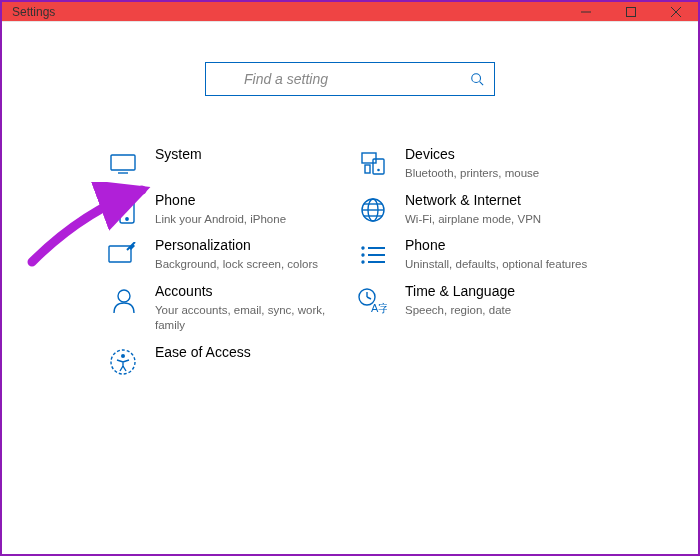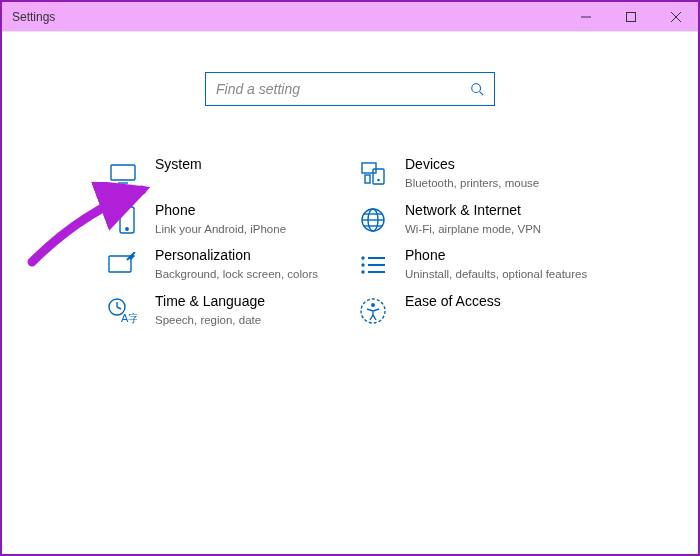--- a/index.html
+++ b/index.html
@@ -6,22 +6,22 @@
     body {
       font-family: 'Segoe UI', Tahoma, sans-serif;
       background: #fff;
       width: 700px;
       height: 556px;
       overflow: hidden;
       border: 2px solid #8c1bb5;
       position: relative;
     }
     .titlebar {
-      height: 30px;
-      background: #f0abfc;
+      height: 20px;
+      background: #ef4444;
       border-bottom: 1px solid #e5e5e5;
       display: flex;
       align-items: center;
       justify-content: space-between;
       padding: 0 0 0 10px;
       font-size: 12px;
       color: #333;
     }
     .titlebar-title { font-weight: 400; }
     .window-controls { display: flex; height: 100%; }
@@ -52,20 +52,21 @@
       margin-bottom: 50px;
     }
     .search-input {
       flex: 1;
       border: none;
       outline: none;
       font-size: 14px;
       color: #000000;
       font-style: italic;
       background: transparent;
+      margin-left: 28px;
     }
     .search-input::placeholder { color: #888; font-style: italic; }
     .search-icon { width: 14px; height: 14px; }
     .grid {
       display: grid;
       grid-template-columns: 240px 240px;
       column-gap: 40px;
       row-gap: 45px;
       padding: 0 20px;
       gap: 10px;
@@ -221,20 +222,32 @@
             <circle cx="4" cy="18" r="1" fill="#0067c0"></circle>
             <line x1="9" y1="18" x2="26" y2="18" stroke-width="2"></line>
           </svg>
       </div>
       <div class="tile-text">
         <div class="tile-title">Phone</div>
         <div class="tile-desc">Uninstall, defaults, optional features</div>
       </div>
     </div>
 
+    <div class="tile">
+      <div class="tile-icon">
+        <svg width="26" height="28" viewBox="0 0 26 28">
+            <circle cx="13" cy="9" r="6"></circle>
+            <path d="M3 26 q0 -10 10 -10 q10 0 10 10"></path>
+          </svg>
+      </div>
+      <div class="tile-text">
+        <div class="tile-title">Accounts</div>
+        <div class="tile-desc">Your accounts, email, sync, work, family</div>
+      </div>
+    </div>
 
     <div class="tile">
       <div class="tile-icon">
         <svg width="30" height="28" viewBox="0 0 30 28">
             <circle cx="10" cy="10" r="8"></circle>
             <line x1="10" y1="5" x2="10" y2="10"></line>
             <line x1="10" y1="10" x2="14" y2="12"></line>
             <text x="14" y="25" font-size="11" fill="#0067c0" stroke="none">A字</text>
           </svg>
       </div>

